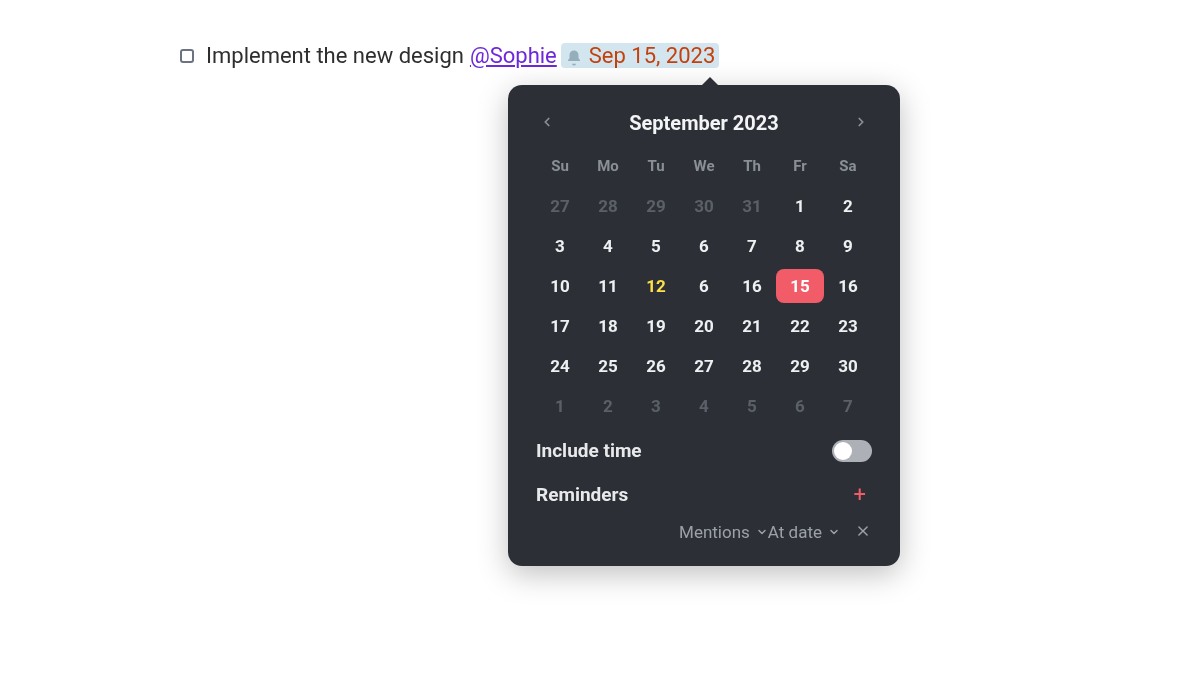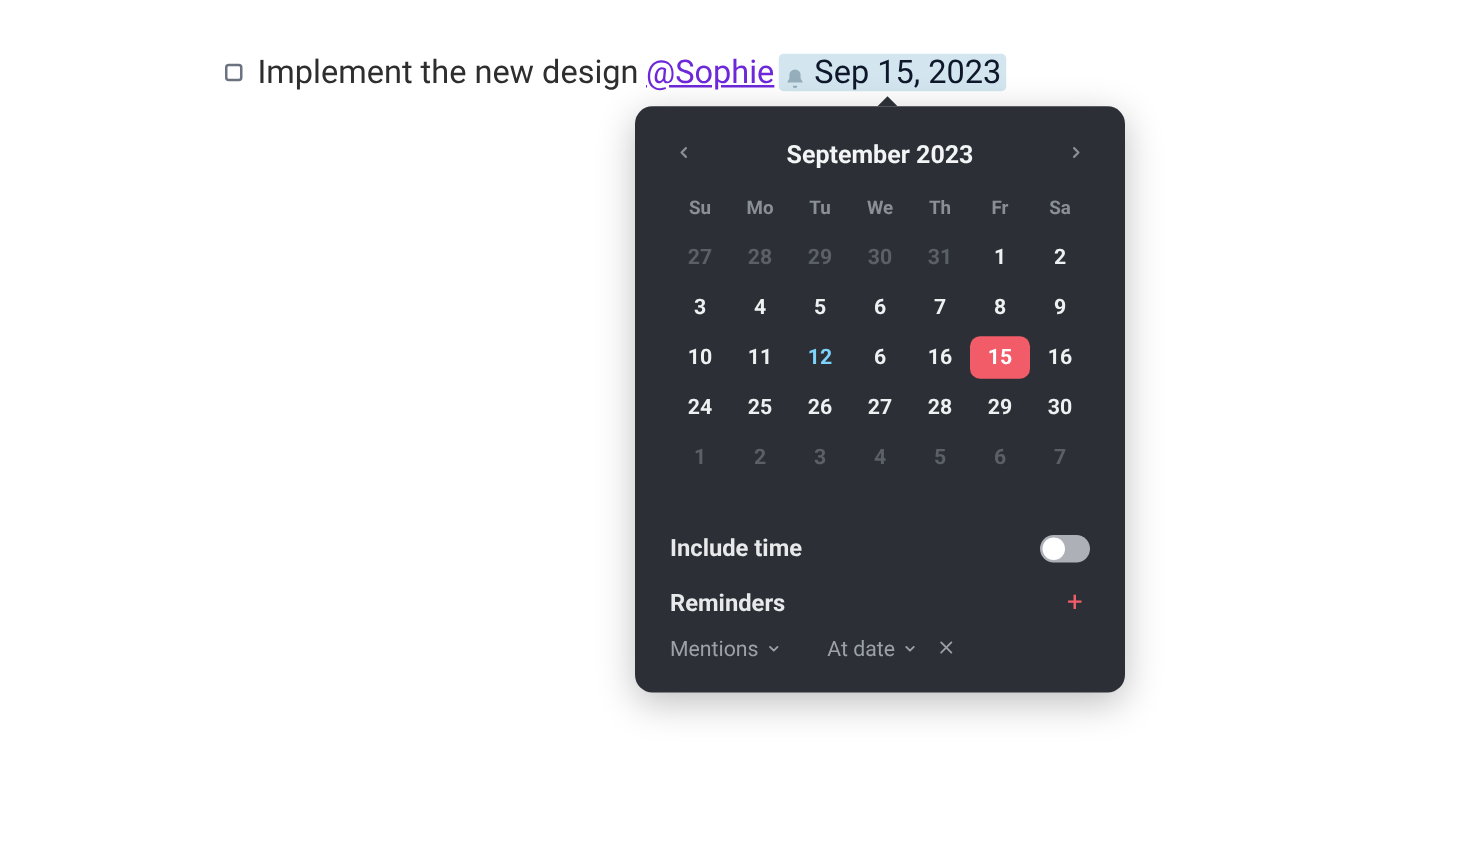--- a/index.html
+++ b/index.html
@@ -9,39 +9,39 @@
     width: 1184px;
     height: 693px;
     position: relative;
   }
   .task-line {
     position: absolute;
     top: 43px;
     left: 180px;
     display: flex;
     align-items: center;
-    font-size: 26px;
+    font-size: 22px;
     color: #2e2e2e;
   }
   .checkbox {
     width: 14px;
     height: 14px;
     border: 2px solid #6b7280;
     border-radius: 3px;
     margin-right: 12px;
     background: #fff;
   }
   .task-text { color: #2e2e2e; }
   .mention { color: #6d28d9; margin-left: 6px; text-decoration: underline; }
   .date-chip {
     display: inline-flex;
     align-items: center;
     margin-left: 4px;
     background: #d3e6ef;
-    color: #0f172a;
+    color: #c2410c;
     border-radius: 4px;
     padding: 0 4px;
   }
   .bell-icon {
     width: 18px; height: 18px;
     margin-right: 6px;
     opacity: 0.6;
   }
   .popover {
     position: absolute;
@@ -86,46 +86,45 @@
   .day {
     font-size: 17px;
     font-weight: 700;
     color: #eef0f1;
     height: 34px;
     display:flex; align-items:center; justify-content:center;
     border-radius: 8px;
     cursor: pointer;
   }
   .day.prev, .day.next { color: #5b6068; }
-  .day.today { color: #7dd3fc; }
+  .day.today { color: #fde047; }
   .day.selected { background: #f25c69; color: #fff; }
   .section {
     margin-top: 20px;
     display:flex;
     align-items:center;
     justify-content:space-between;
   }
-  .divider-top { margin-top: 44px; text-align: center; }
+  .divider-top { margin-top: 16px; text-align: center; }
   .section-label { font-size: 19px; font-weight: 700; color: #e8e9ea; }
   .toggle {
     width: 40px; height: 22px; border-radius: 11px;
     background: #adb1b7;
     position: relative;
   }
   .toggle-knob {
     position:absolute; top:2px; left:2px;
     width: 18px; height: 18px; background:#fff; border-radius:50%;
   }
   .plus { color:#f25c69; font-size:22px; font-weight:400; padding: 0 6px; cursor:pointer; }
   .reminder-row {
-    display:flex; align-items:center; justify-content:flex-start;
+    display:flex; align-items:center; justify-content:flex-end;
     margin-top: 14px;
     font-size: 17px;
     color: #9ca1a8;
-    gap: 37px;
   }
   .rm-select { display:flex; align-items:center; gap:6px; cursor:pointer; }
   .chev-small svg { width: 12px; height: 12px; }
   .close-x { color:#9ca1a8; font-size:18px; padding:0 2px; cursor:pointer; }
   .rm-right { display:flex; align-items:center; gap: 14px; }
 </style>
 </head>
 <body>
 
 <div class="task-line">
@@ -188,20 +187,29 @@
         <span class="day">9</span>
       </div>
       <div class="week-row">
         <span class="day">10</span>
         <span class="day">11</span>
         <span class="day today">12</span>
         <span class="day">6</span>
         <span class="day">16</span>
         <span class="day selected">15</span>
         <span class="day">16</span>
+      </div>
+      <div class="week-row">
+        <span class="day">17</span>
+        <span class="day">18</span>
+        <span class="day">19</span>
+        <span class="day">20</span>
+        <span class="day">21</span>
+        <span class="day">22</span>
+        <span class="day">23</span>
       </div>
       <div class="week-row">
         <span class="day">24</span>
         <span class="day">25</span>
         <span class="day">26</span>
         <span class="day">27</span>
         <span class="day">28</span>
         <span class="day">29</span>
         <span class="day">30</span>
       </div>

